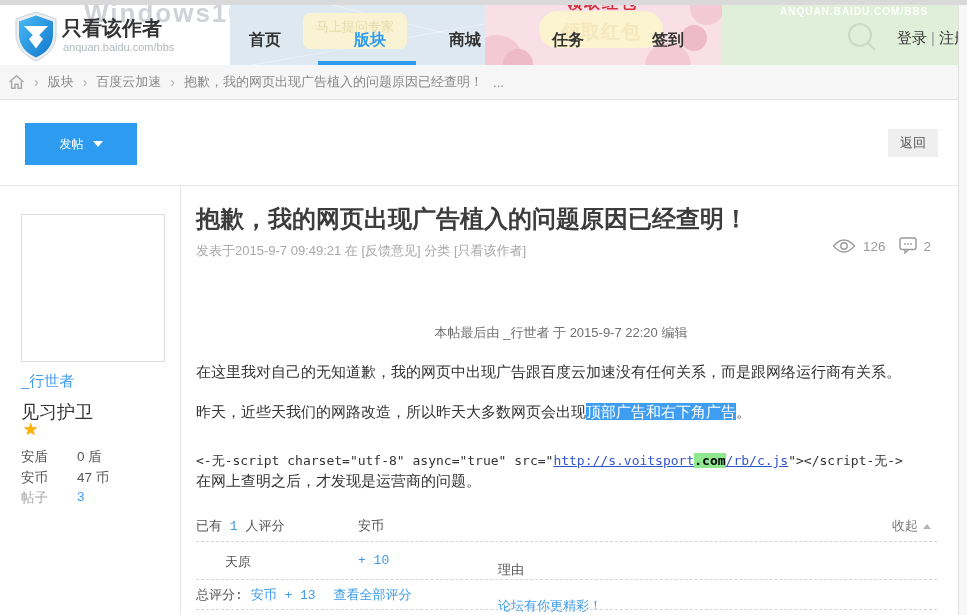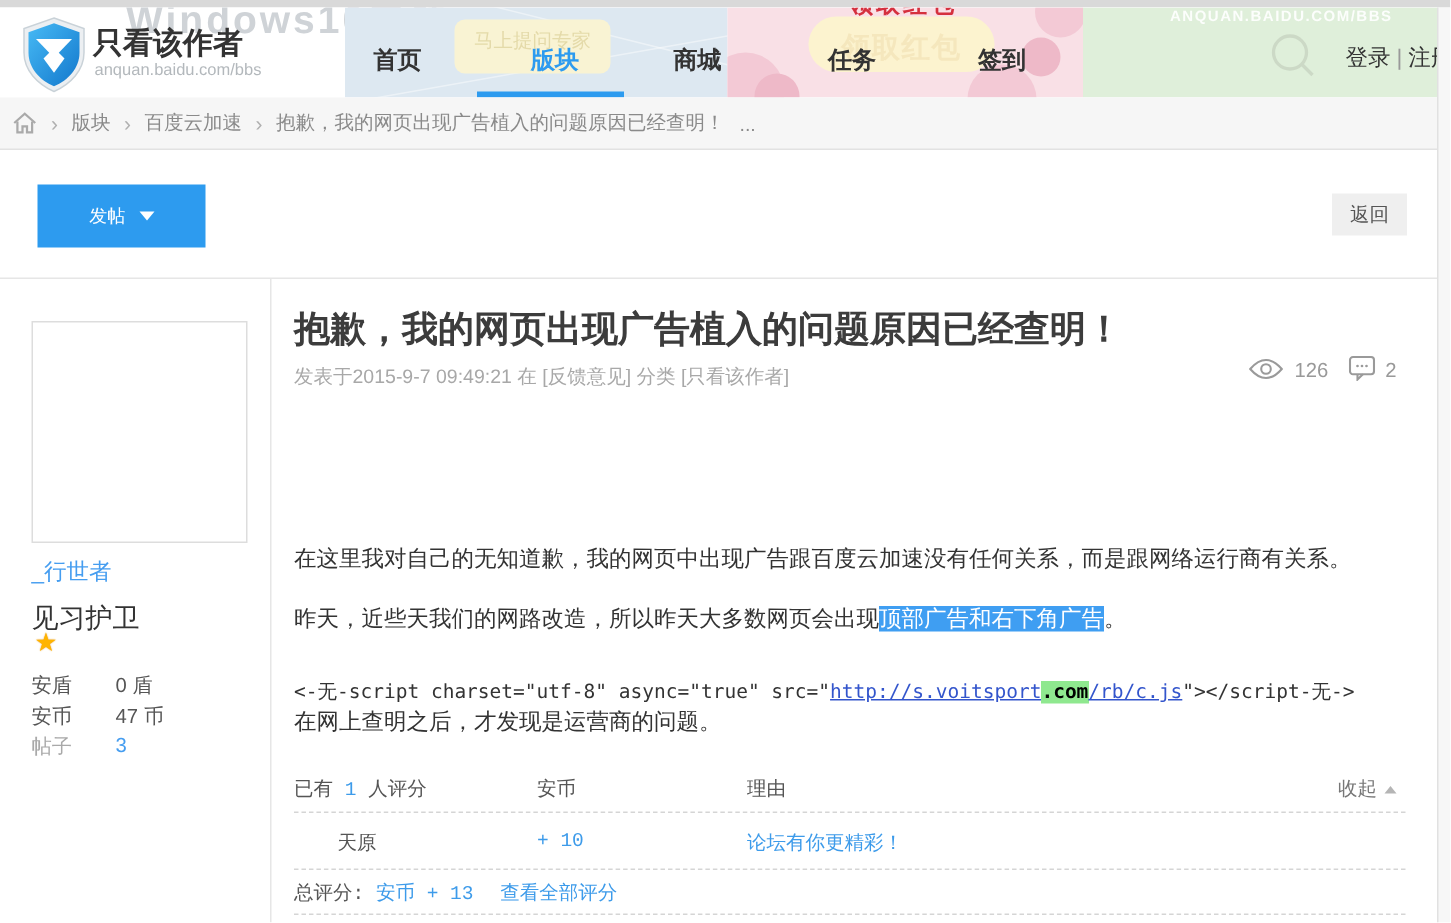--- a/index.html
+++ b/index.html
@@ -80,21 +80,21 @@
   .code-line a { color:#3355cc; text-decoration:underline; cursor:pointer; }
   .hl-green { background:#8fe88f; color:#000; font-weight:bold; }
 
   
   .rating { position:absolute; left:14px; top:324px; width:741px; height:100px; font-size:13px; color:#555; }
   .r-abs { position:absolute; white-space:nowrap;font-family:Liberation Mono, monospace; }
   .r-h-count { color:#3d9bea; }
   .r-blue { color:#3d9bea; cursor:default; }
   .r-link { color:#3d9bea; cursor:pointer; }
   .r-head { top:7px; }
-  .col-coin { left:162px; } .col-reason { left:302px; }
+  .col-coin { left:162px; } .col-reason { left:302px;margin-top:44px; }
   .collapse { position:absolute; right:6px; top:7px; color:#777; cursor:pointer; white-space:nowrap; }
   .caret-up { display:inline-block; width:0; height:0; border-left:4px solid transparent; border-right:4px solid transparent; border-bottom:5px solid #b5b5b5; margin-left:5px; margin-bottom:1px; }
   .dash { position:absolute; left:0; width:741px; border-top:1px dashed #d5d5d5; }
   .d1 { top:31px; } .d2 { top:69px; } .d3 { top:99px; }
   .r-row { top:43px; }
   .row-user { left:29px; cursor:pointer; }
   .r-total { top:76px; }
   .r-total .gap { margin-left:10px; }
 </style>
 </head>
@@ -218,20 +218,21 @@
       <svg width="18" height="17" viewBox="0 0 18 17" style="margin-left:6px;">
         <rect x="1" y="1" width="16" height="11.5" rx="2" fill="none" stroke="#9a9a9a" stroke-width="1.4"></rect>
         <path d="M6 12.5 V16 L9.6 12.5" fill="none" stroke="#9a9a9a" stroke-width="1.4"></path>
         <circle cx="6" cy="7" r="0.9" fill="#9a9a9a"></circle>
           <circle cx="9" cy="7" r="0.9" fill="#9a9a9a"></circle>
           <circle cx="12" cy="7" r="0.9" fill="#9a9a9a"></circle>
       </svg>
       <span>2</span>
     </div>
 
+    <div class="edit-note">本帖最后由 _行世者 于 2015-9-7 22:20 编辑</div>
 
     <div class="para p1">在这里我对自己的无知道歉，我的网页中出现广告跟百度云加速没有任何关系，而是跟网络运行商有关系。</div>
     <div class="para p2">
       <span>昨天，近些天我们的网路改造，所以昨天大多数网页会出现</span><span class="hl-blue">顶部广告和右下角广告</span><span>。</span>
     </div>
     <div class="code-line">
       <span>&lt;-无-script charset="utf-8" async="true" src="</span><a>http://s.voitsport</a><span class="hl-green">.com</span><a>/rb/c.js</a><span>"&gt;&lt;/script-无-&gt;</span>
     </div>
     <div class="para p4">在网上查明之后，才发现是运营商的问题。</div>
 

